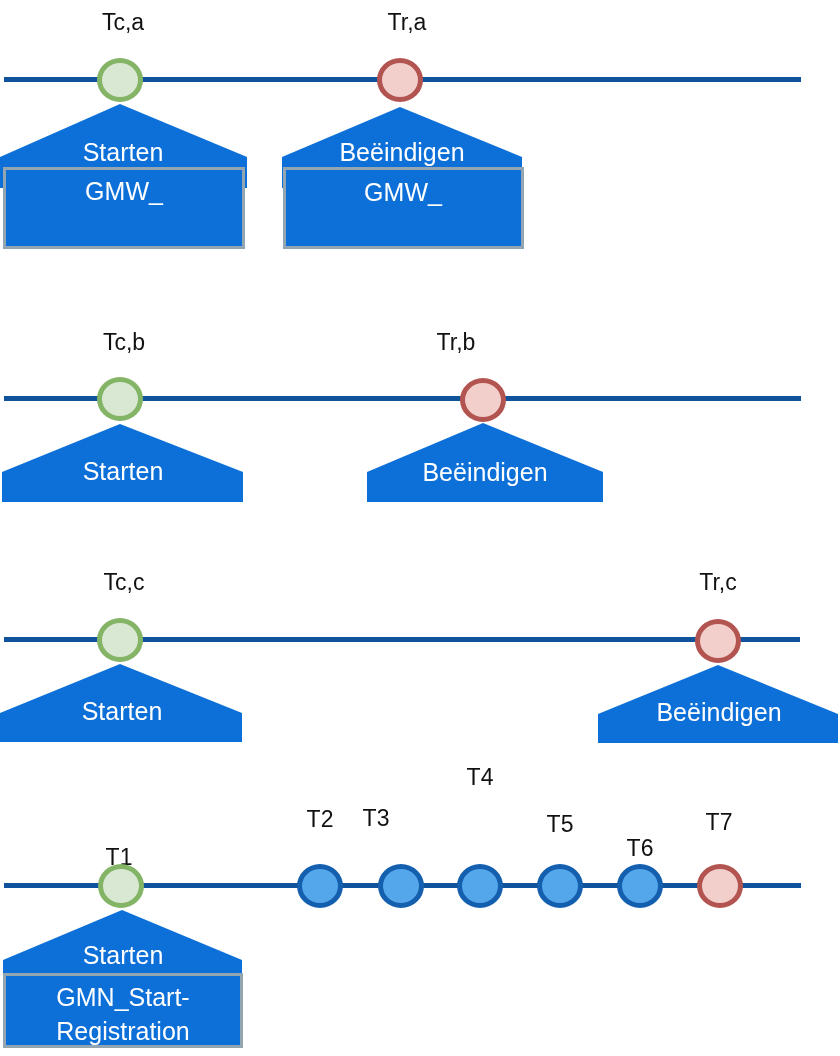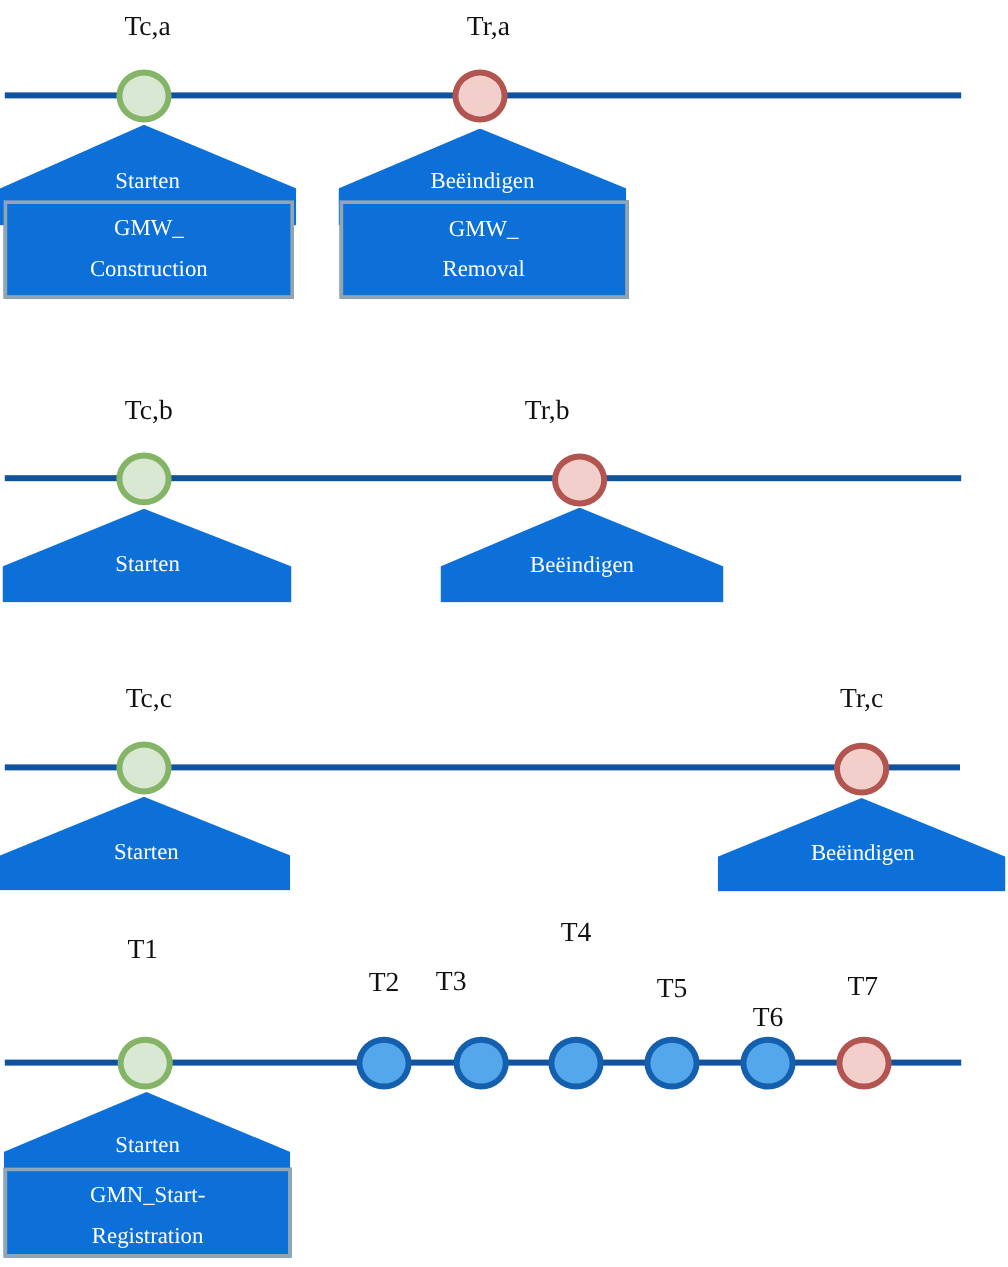--- a/index.html
+++ b/index.html
@@ -2,21 +2,21 @@
 <html><head>
 <meta charset="utf-8">
 <style>
   html, body { margin: 0; padding: 0; background: #ffffff; }
   .canvas {
     position: relative;
     width: 840px;
     height: 1056px;
     background: #ffffff;
     overflow: hidden;
-    font-family: Liberation Serif, serif;
+    font-family: Liberation Sans, sans-serif;
   }
   .group { position: absolute; inset: 0; }
   .tlabel {
     position: absolute;
     transform: translate(-50%, -50%);
     font-size: 23px;
     color: #111111;
     white-space: nowrap;
   }
   .tline {
@@ -24,21 +24,21 @@
     height: 5px;
     background: #11529d;
   }
   .callout {
     position: absolute;
     background: #0c70d8;
   }
   .shape-text {
     position: absolute;
     transform: translate(-50%, -50%);
-    font-size: 19px;
+    font-size: 25px;
     color: #ffffff;
     white-space: nowrap;
   }
   .pbox {
     position: absolute;
     background: #0c70d8;
     border: 3px solid #93a5b1;
     box-sizing: border-box;
   }
   .circle {
@@ -67,23 +67,21 @@
     <div class="callout" style="left:0;top:104px;width:247px;height:84px;clip-path:polygon(120px 0,247px 53px,247px 84px,0 84px,0 53px)"></div>
     <div class="callout" style="left:282px;top:107px;width:240px;height:81px;clip-path:polygon(118px 0,240px 50px,240px 81px,0 81px,0 50px)"></div>
 
     <div class="pbox" style="left:3px;top:167px;width:242px;height:82px"></div>
     <div class="pbox" style="left:283px;top:167px;width:241px;height:82px"></div>
 
     <span class="shape-text" style="left:123px;top:152px">Starten</span>
     <span class="shape-text" style="left:402px;top:152px">Beëindigen</span>
 
     <span class="shape-text" style="left:124px;top:191px">GMW_</span>
-    <span class="shape-text" style="left:124px;top:225px">Construction</span>
     <span class="shape-text" style="left:403px;top:192px">GMW_</span>
-    <span class="shape-text" style="left:403px;top:225px">Removal</span>
 
     <div class="circle green" style="left:97px;top:58px"></div>
     <div class="circle red" style="left:377px;top:58px"></div>
   </div>
 
   <div class="group">
     <span class="tlabel" style="left:124px;top:342px">Tc,b</span>
     <span class="tlabel" style="left:456px;top:342px">Tr,b</span>
 
     <div class="tline" style="left:4px;top:396px;width:797px"></div>
@@ -108,21 +106,21 @@
     <div class="callout" style="left:598px;top:665px;width:240px;height:78px;clip-path:polygon(120px 0,240px 49px,240px 78px,0 78px,0 49px)"></div>
 
     <span class="shape-text" style="left:122px;top:711px">Starten</span>
     <span class="shape-text" style="left:719px;top:712px">Beëindigen</span>
 
     <div class="circle green" style="left:97px;top:618px"></div>
     <div class="circle red" style="left:695px;top:619px"></div>
   </div>
 
   <div class="group">
-    <span class="tlabel" style="left:119px;top:791px">T1</span>
+    <span class="tlabel" style="left:119px;top:857px">T1</span>
     <span class="tlabel" style="left:320px;top:819px">T2</span>
     <span class="tlabel" style="left:376px;top:818px">T3</span>
     <span class="tlabel" style="left:480px;top:777px">T4</span>
     <span class="tlabel" style="left:560px;top:824px">T5</span>
     <span class="tlabel" style="left:640px;top:848px">T6</span>
     <span class="tlabel" style="left:719px;top:822px">T7</span>
 
     <div class="tline" style="left:4px;top:883px;width:797px"></div>
 
     <div class="callout" style="left:3px;top:910px;width:239px;height:66px;clip-path:polygon(119px 0,239px 50px,239px 66px,0 66px,0 50px)"></div>

